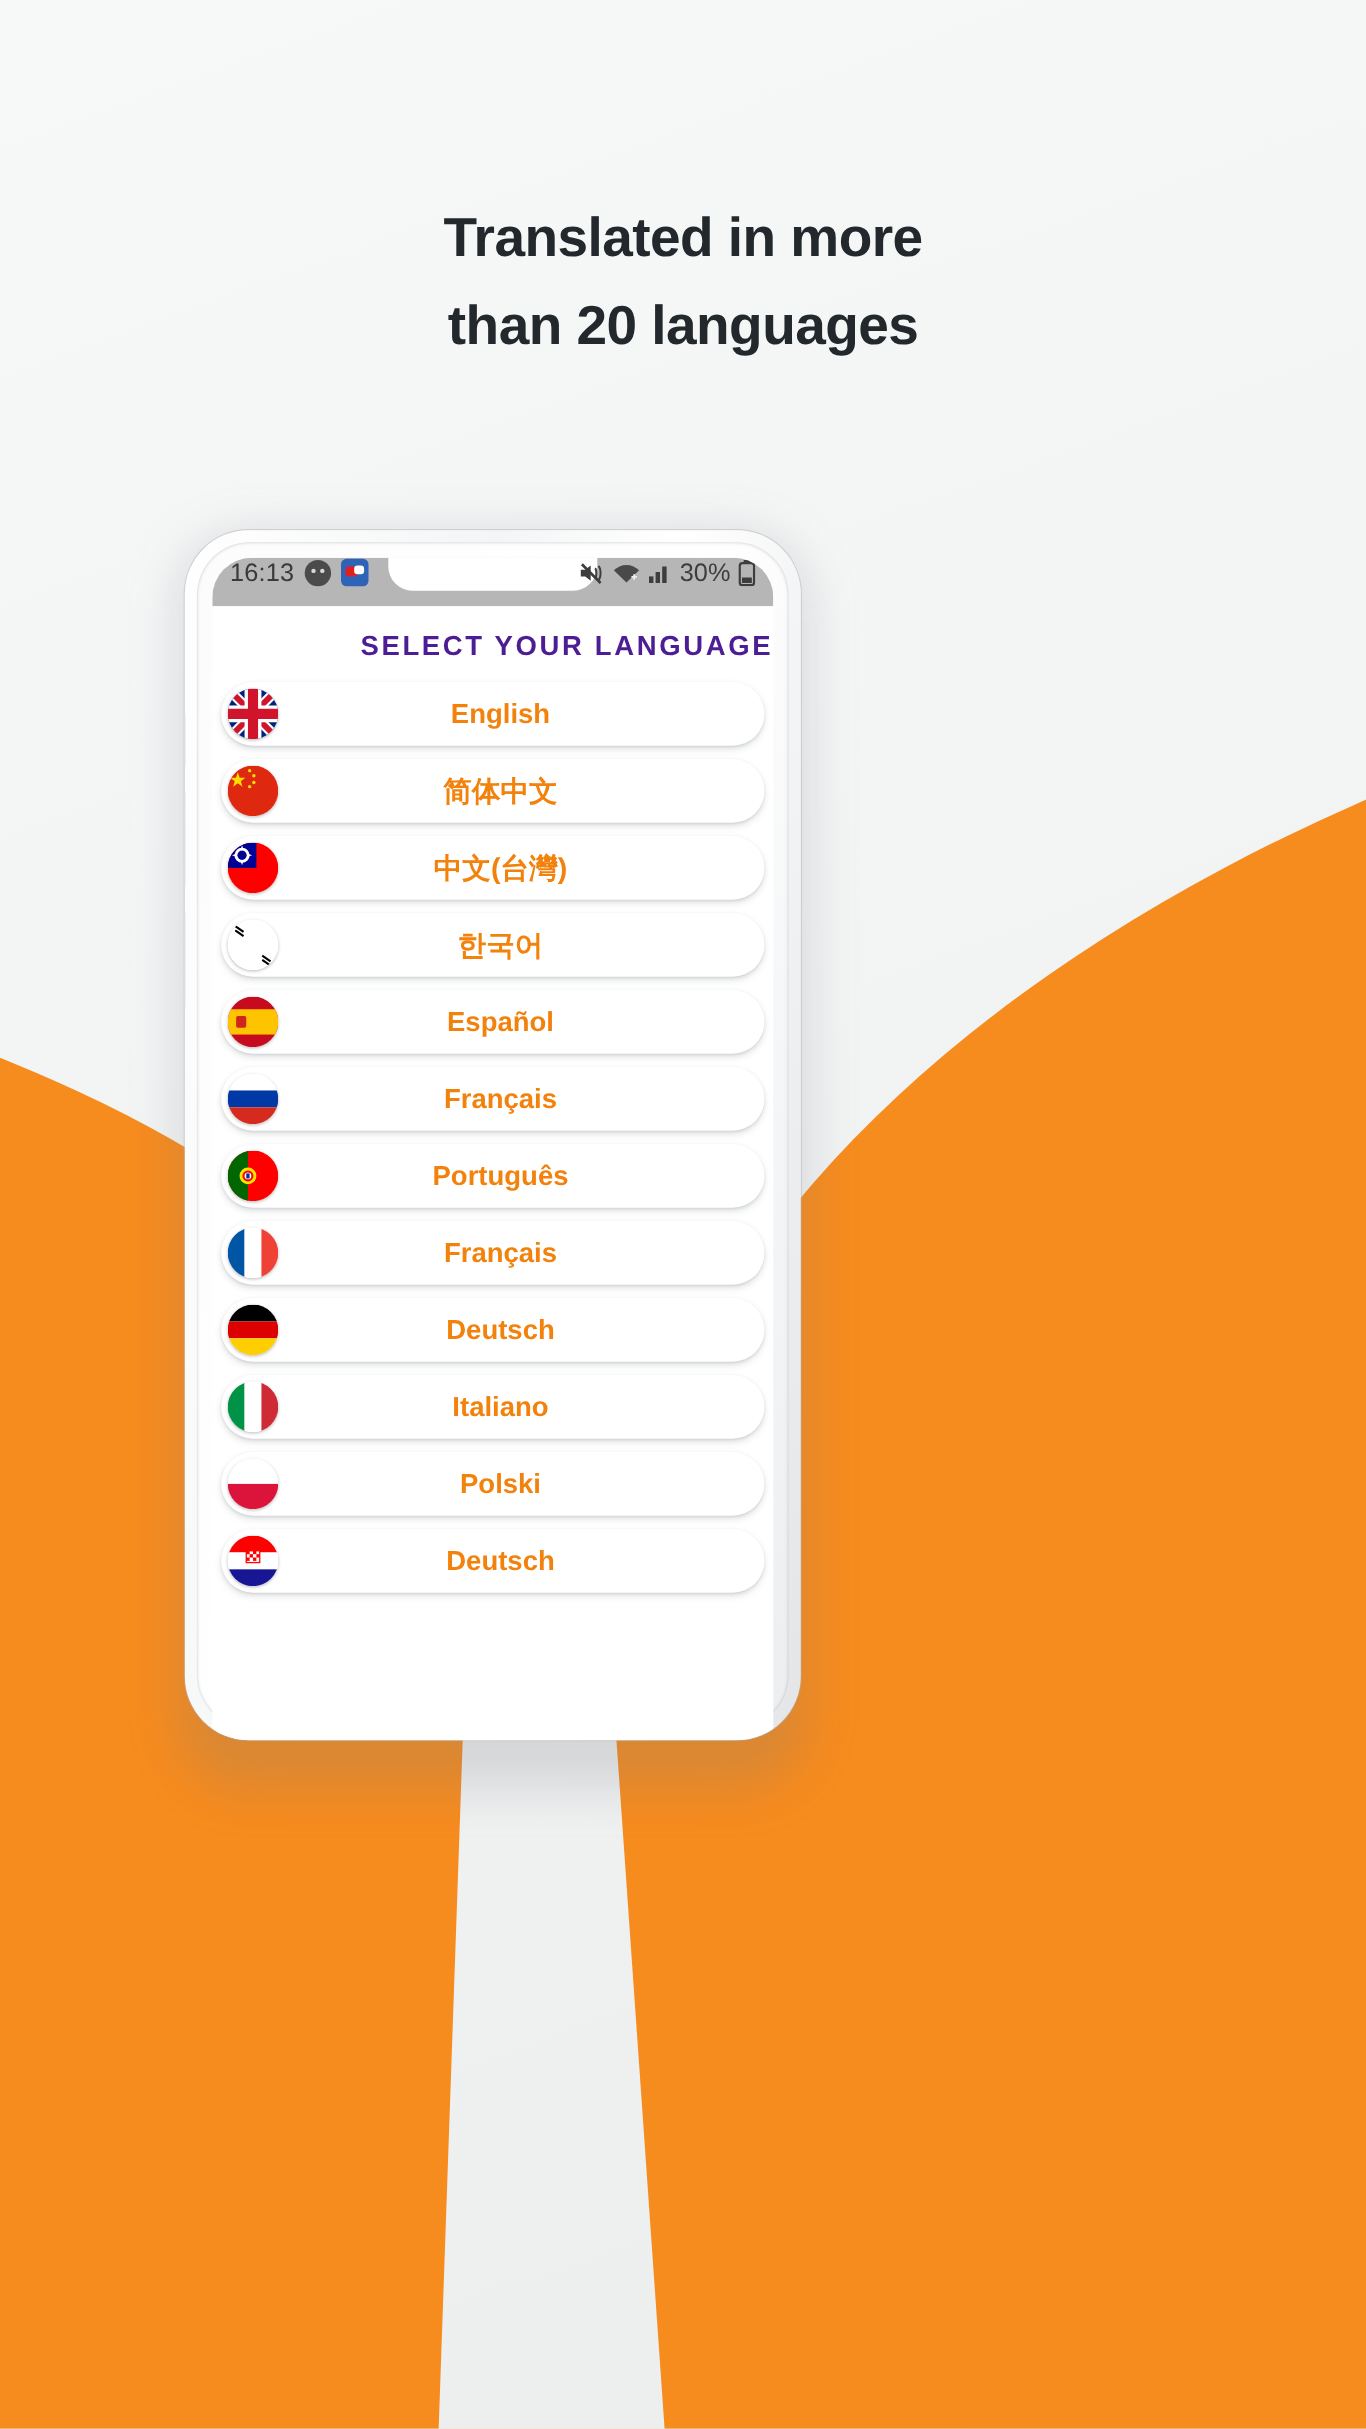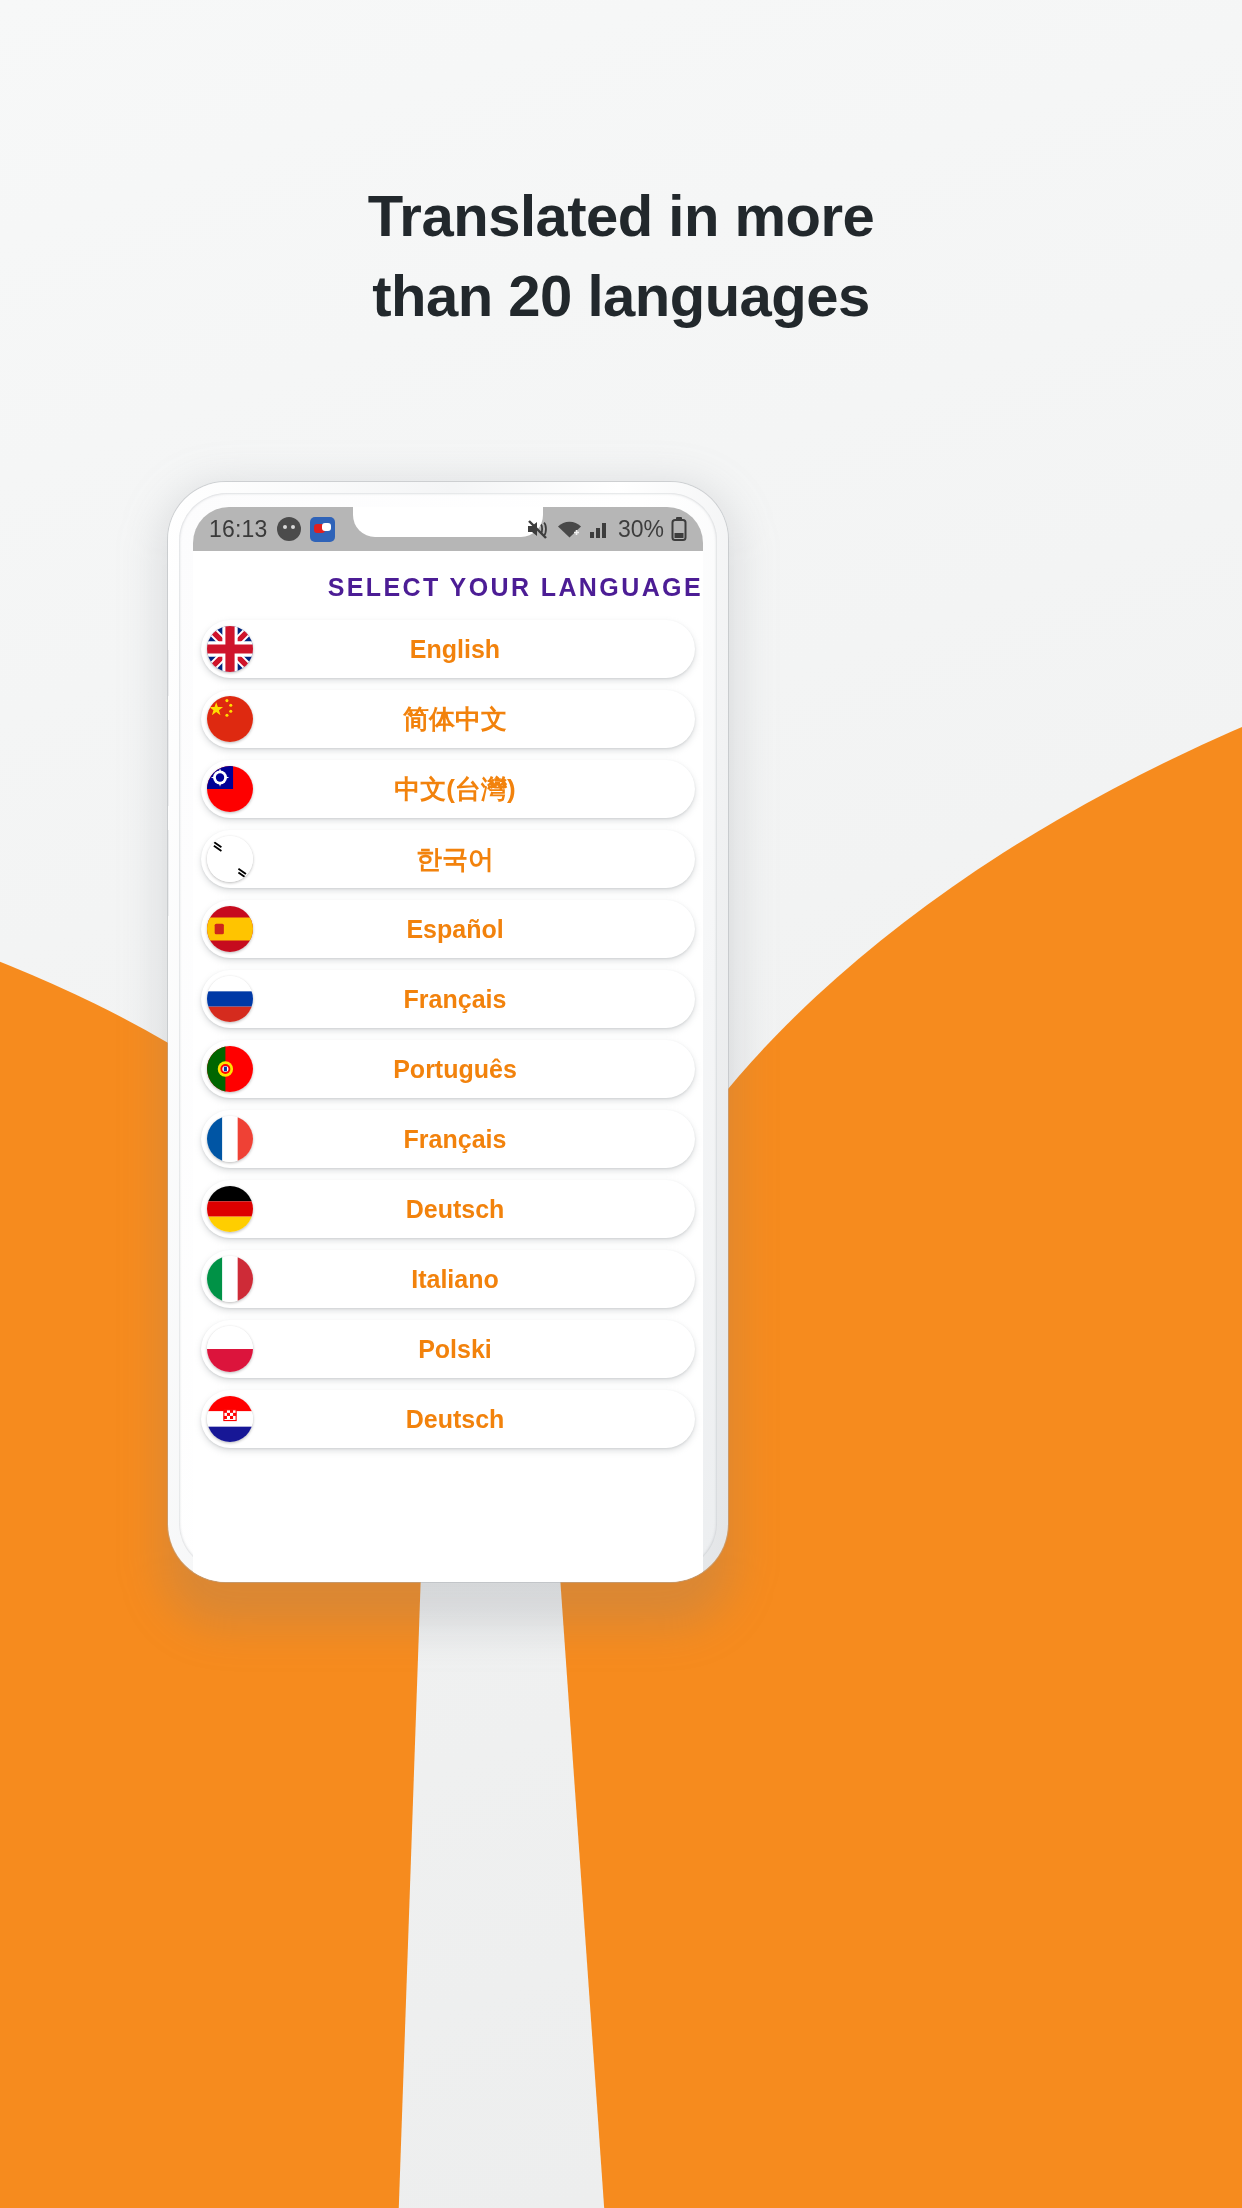--- a/index.html
+++ b/index.html
@@ -44,21 +44,21 @@
   }
 
   
   .headline {
     position: absolute;
     top: 176px;
     left: 0;
     width: 1242px;
     text-align: center;
     color: #22282c;
-    font-size: 58px;
+    font-size: 50px;
     font-weight: bold;
     line-height: 80px;
     letter-spacing: -0.5px;
     z-index: 5;
   }
   .headline .hl-line { display: block; }
 
   
   .phone {
     position: absolute;
@@ -113,21 +113,21 @@
   .btn-side.b1 { top: 168px; height: 46px; }
   .btn-side.b2 { top: 238px; height: 86px; }
   .btn-side.b3 { top: 348px; height: 86px; }
 
   
   .statusbar {
     position: relative;
     height: 44px;
     background: #b6b6b6;
     display: flex;
-    align-items: center;
+    align-items: flex-start;
     padding: 0 16px;
     color: #3d3d3d;
     font-size: 23px;
   }
   .notch {
     position: absolute;
     left: 50%;
     transform: translateX(-50%);
     top: -2px;
     width: 190px;

